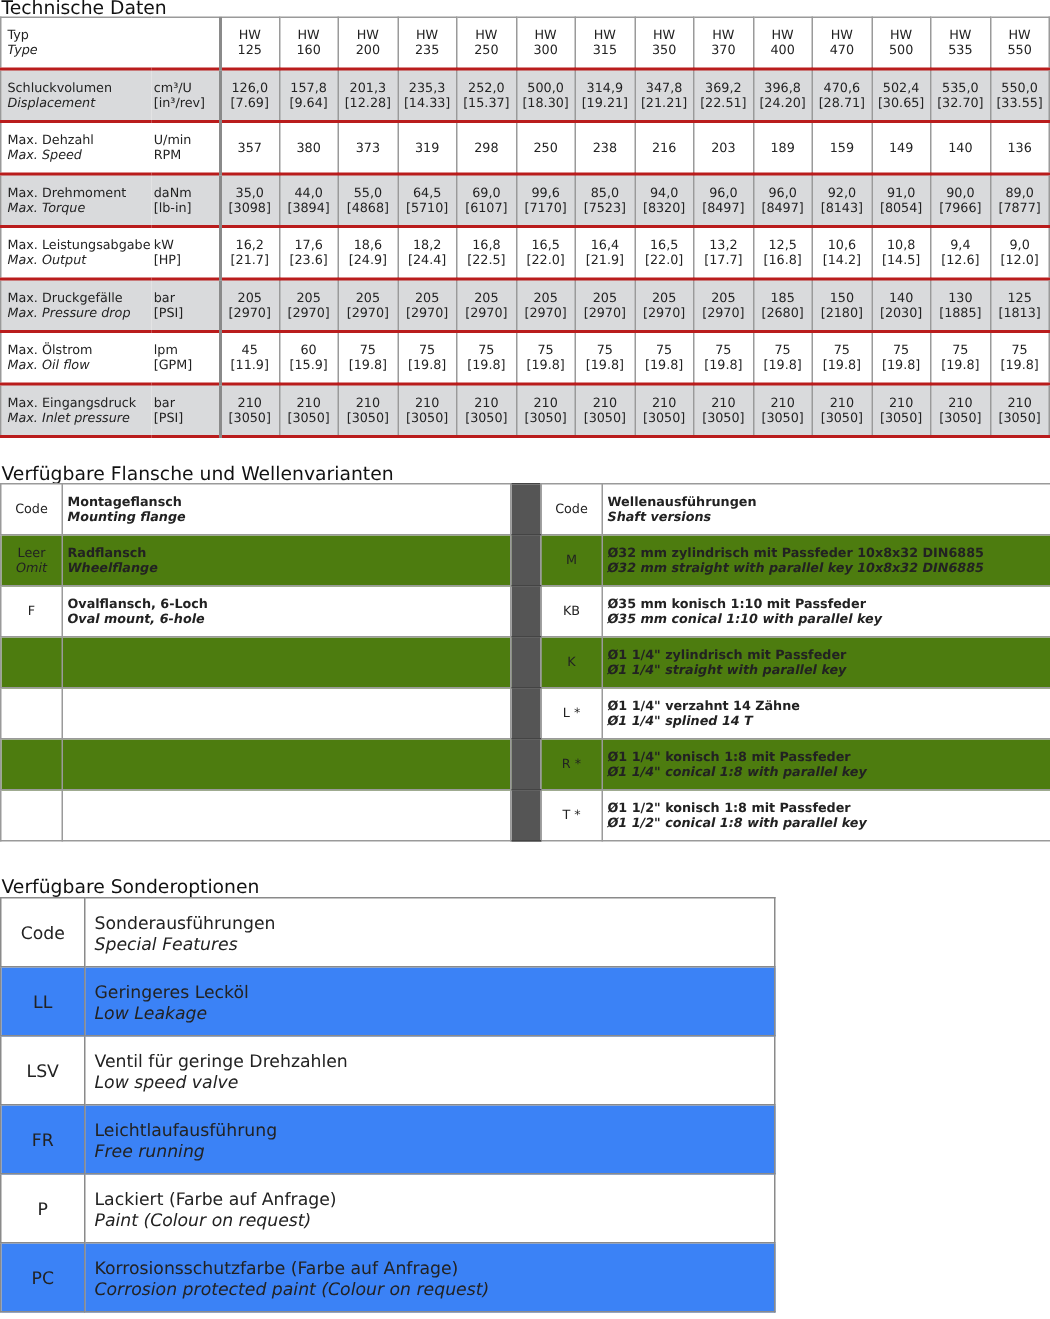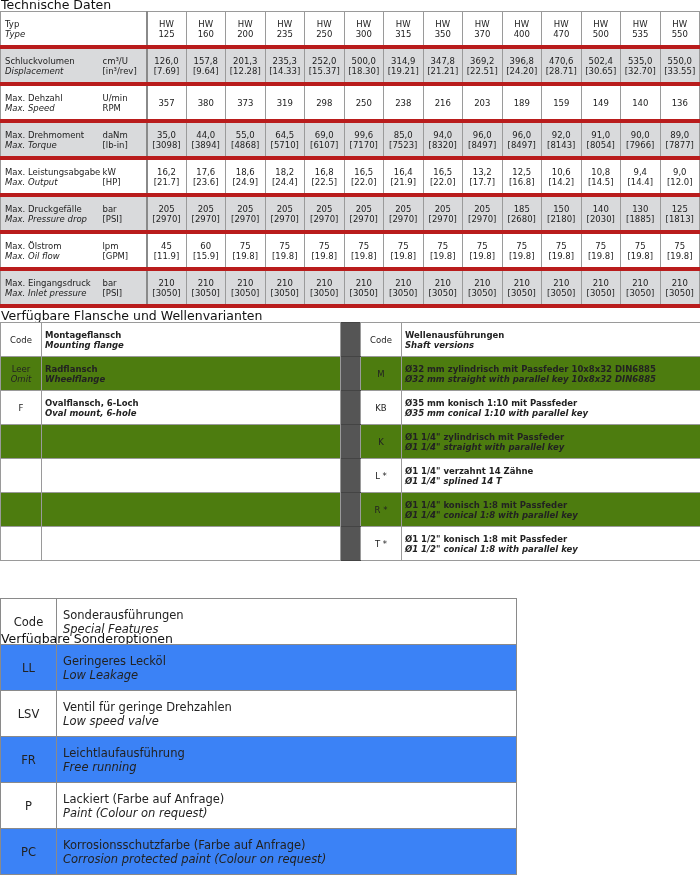--- a/index.html
+++ b/index.html
@@ -11,21 +11,21 @@
   .it { font-style: italic; display: block; }
   .de { display: block; }
 
   
   #tech { left: 0; top: 11px; width: 700px; font-size: 8.5px; line-height: 10px; }
   #tech td { border: 1px solid #9a9a9a; height: 33px; }
   #tech tr.shade td { background: #d9dadc; }
   #tech td.lbl { padding-left: 4px; border-right: none; }
   #tech td.unit { padding-left: 2px; border-left: none; border-right: 2px solid #8a8a8a; }
   #tech td.num { text-align: center; }
-  #tech tr { border-bottom: 4px solid #b91c1c; }
+  #tech tr { border-bottom: 2px solid #b91c1c; }
 
   
   #flange { left: 0; top: 322px; width: 700px; font-size: 8.5px; line-height: 10px; }
   #flange td { border: 1px solid #9a9a9a; height: 33px; }
   #flange tr.shade td { background: #4d7c0f; }
   #flange td.code { text-align: center; }
   #flange td.desc { padding-left: 3px; font-weight: bold; }
   #flange td.sep { background: #555555 !important; border-top: 1px solid #444; border-bottom: 1px solid #444; }
 
   
@@ -344,21 +344,21 @@
         <td class="num">
           <span class="de">10,6</span>
           <span class="de">[14.2]</span>
         </td>
         <td class="num">
           <span class="de">10,8</span>
           <span class="de">[14.5]</span>
         </td>
         <td class="num">
           <span class="de">9,4</span>
-          <span class="de">[14.4]</span>
+          <span class="de">[12.6]</span>
         </td>
         <td class="num">
           <span class="de">9,0</span>
           <span class="de">[12.0]</span>
         </td>
       </tr>
       <tr class="shade">
         <td class="lbl">
           <span class="de">Max. Druckgefälle</span>
           <span class="it">Max. Pressure drop</span>
@@ -685,21 +685,21 @@
           <span class="de">T *</span>
         </td>
         <td class="desc">
           <span class="de">Ø1 1/2" konisch 1:8 mit Passfeder</span>
           <span class="it">Ø1 1/2" conical 1:8 with parallel key</span>
         </td>
       </tr>
     </tbody>
 </table>
 
-<div class="section-title" style="top:584px;margin-top:48px;">Verfügbare Sonderoptionen</div>
+<div class="section-title" style="top:584px;">Verfügbare Sonderoptionen</div>
 <table id="special">
   <tbody id="special-body">
       <tr>
         <td class="code">
           <span class="de">Code</span>
         </td>
         <td class="desc">
           <span class="de">Sonderausführungen</span>
           <span class="it">Special Features</span>
         </td>

